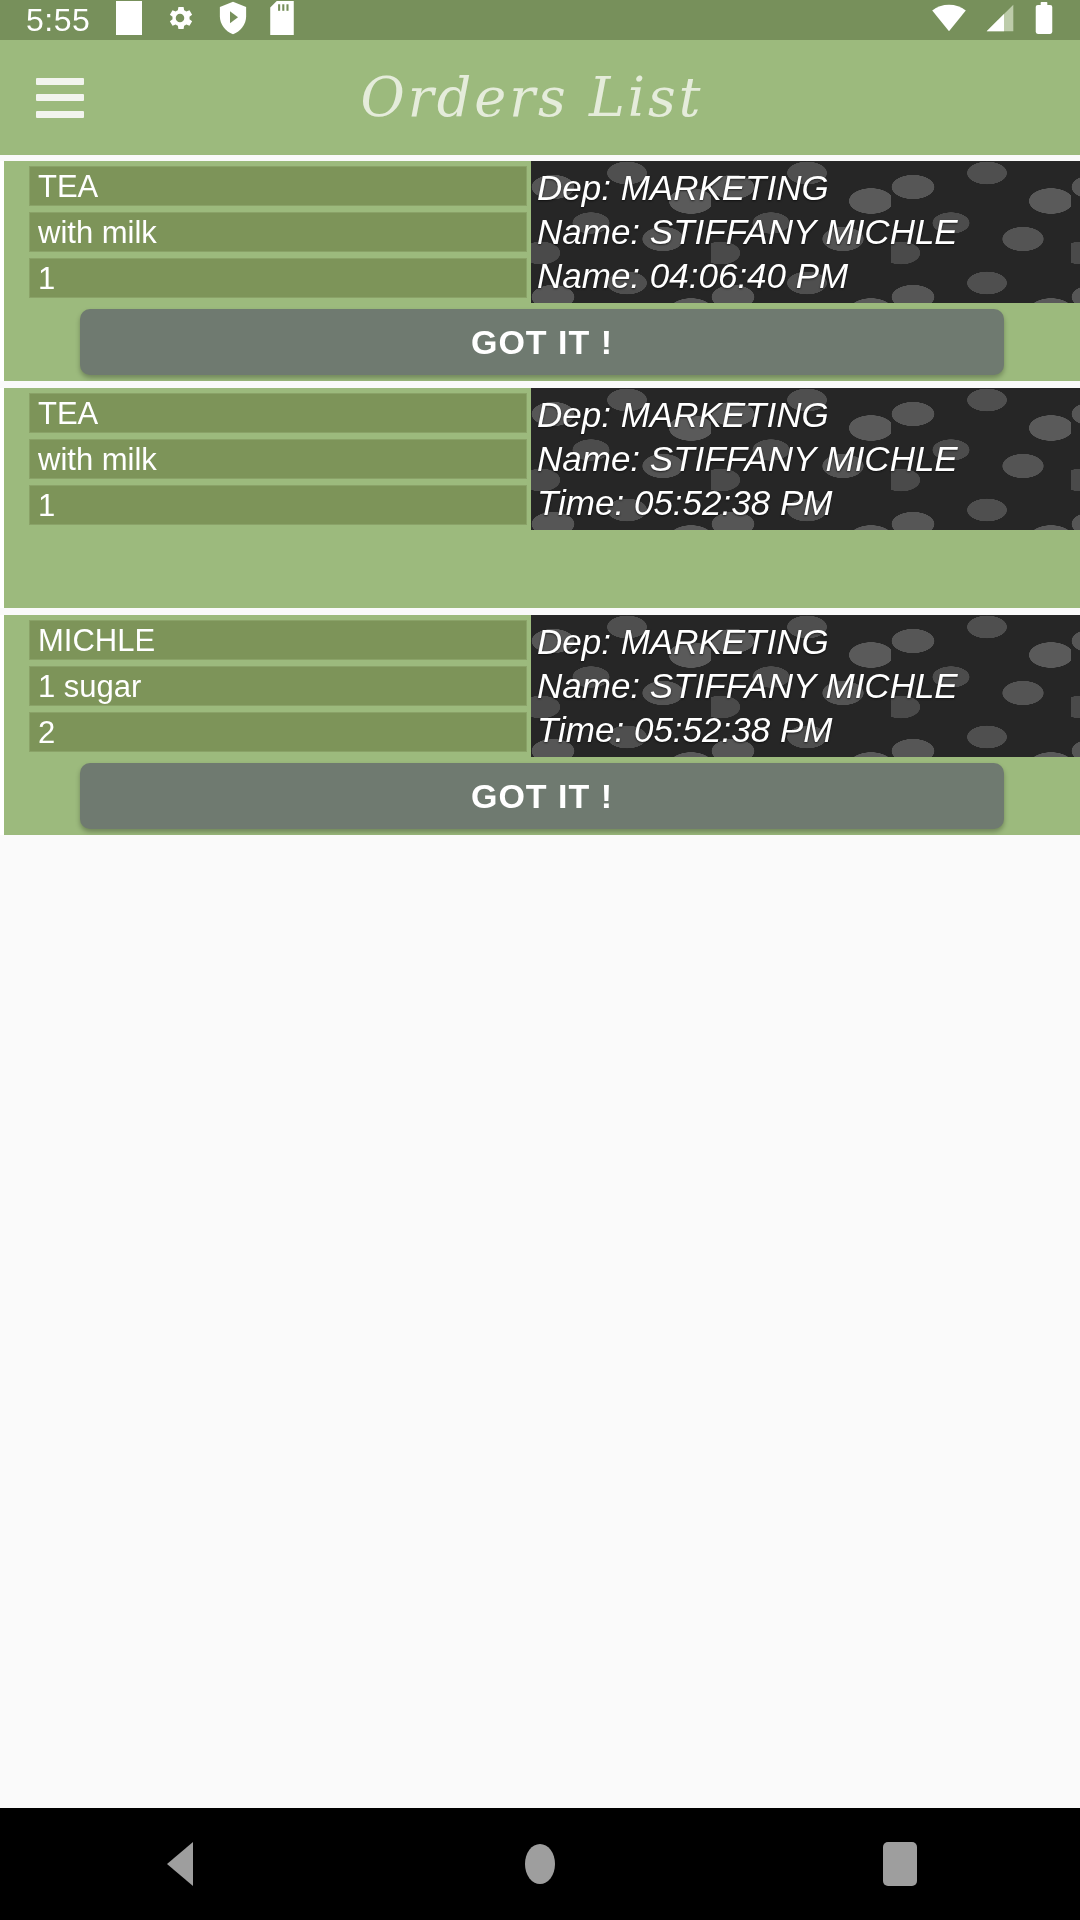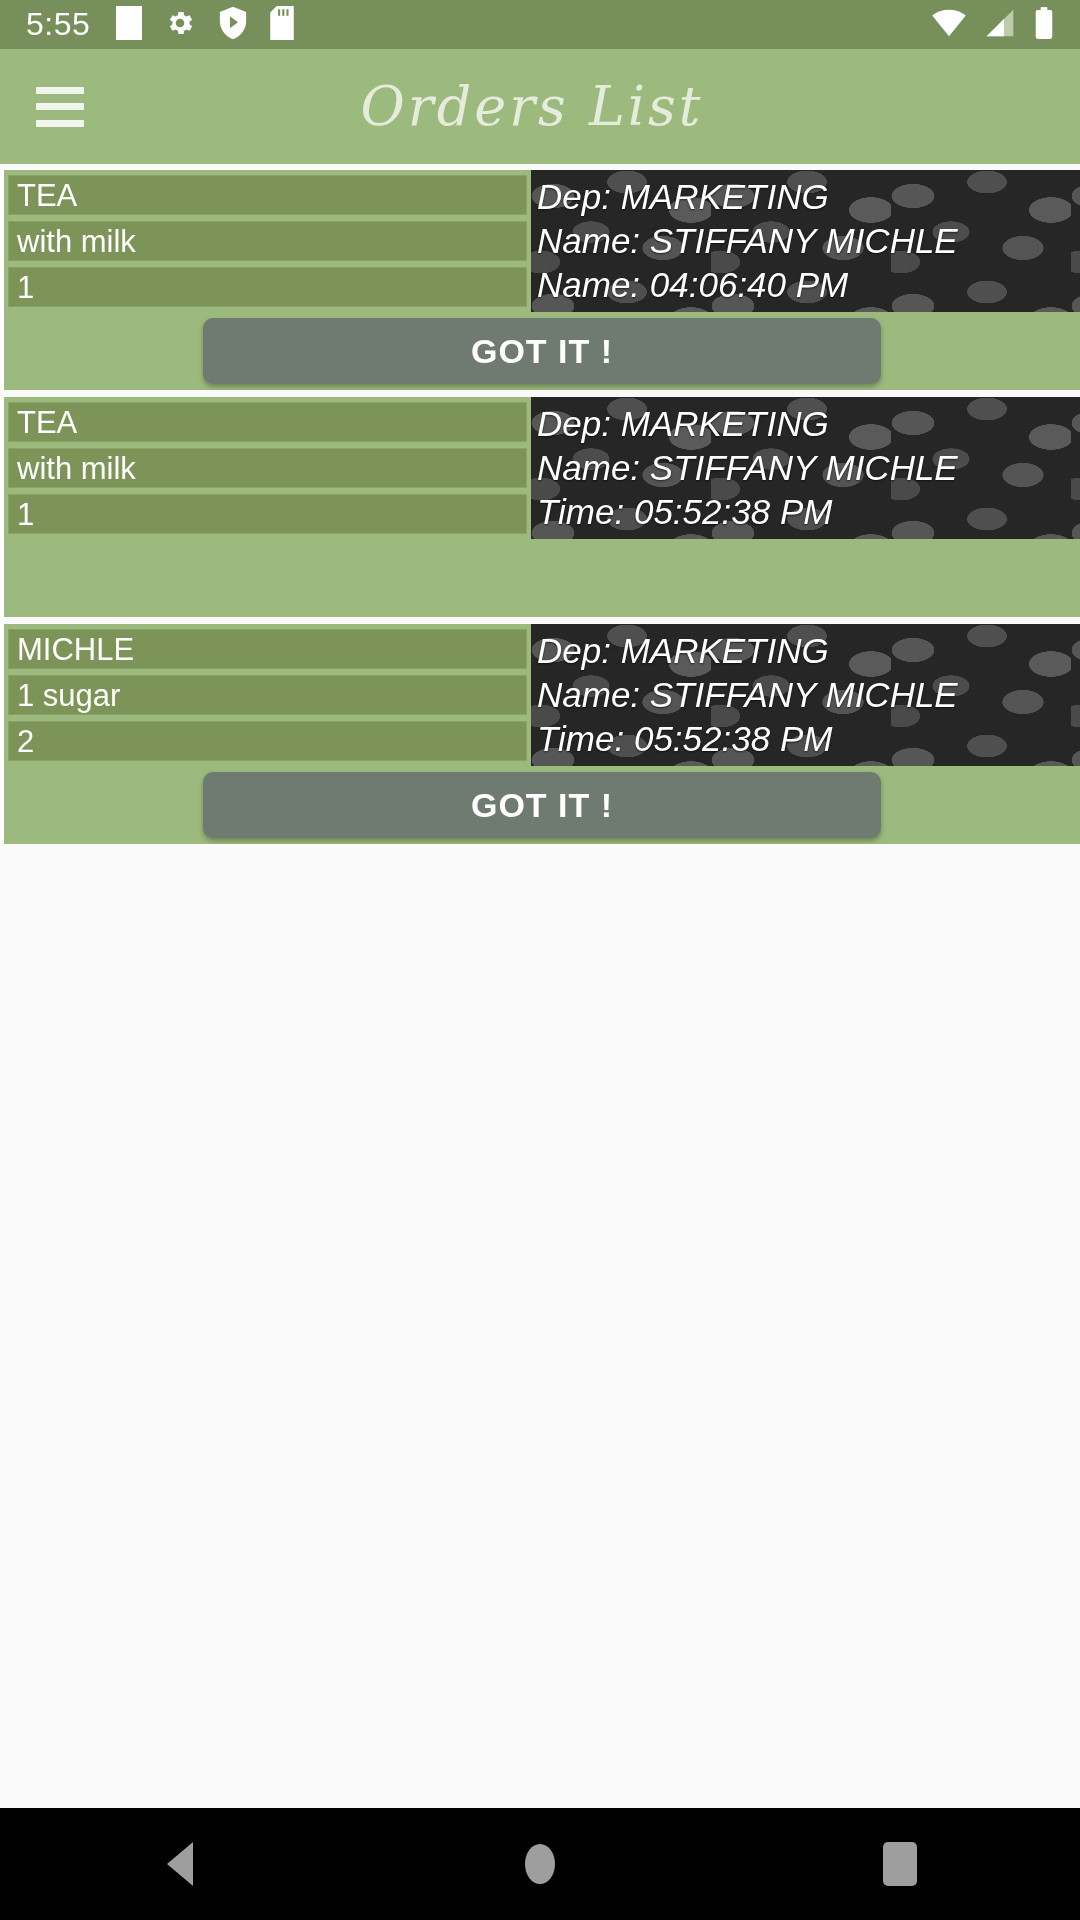--- a/index.html
+++ b/index.html
@@ -7,21 +7,21 @@
     width:1080px; height:1920px;
     background:#fafafa;
     font-family:"Liberation Sans", sans-serif;
     overflow:hidden;
   }
   #screen { position:relative; width:1080px; height:1920px; background:#fafafa; }
 
   
   .statusbar{
     position:relative;
-    height:49px; width:100%;
+    height:40px; width:100%;
     background:#77905b;
     display:flex; align-items:center;
     padding:0 26px;
   }
   .sb-clock{
     color:#ffffff; font-size:32px; letter-spacing:.5px;
     font-family:"Liberation Sans", sans-serif;
   }
   .sb-left-icons{ display:flex; align-items:center; gap:22px; margin-left:26px; }
   .sb-spacer{ flex:1; }
@@ -68,21 +68,21 @@
     margin-bottom:7px;
     overflow:hidden;
   }
   .card-top{
     display:flex;
     width:100%;
     align-items:stretch;
   }
   .fields{
     flex:0 0 527px;
-    padding:0 4px 0 4px;
+    padding:0 4px 0 25px;
     display:flex; flex-direction:column;
     justify-content:flex-start;
     gap:6px;
     padding-top:5px;
     padding-bottom:5px;
   }
   .field{
     background:#7d9459;
     border:1px solid #8aa268;
     height:40px;
@@ -124,21 +124,21 @@
     line-height:1.25;
     white-space:nowrap;
     text-shadow:0 1px 2px rgba(0,0,0,.6);
   }
   .card-action{
     height:78px;
     background:#9cba7d;
     display:flex; align-items:center; justify-content:center;
   }
   .gotit{
-    width:678px; height:66px;
+    width:924px; height:66px;
     background:#6f7a70;
     border:none; border-radius:10px;
     color:#ffffff;
     font-size:34px;
     font-weight:bold;
     letter-spacing:1px;
     font-family:"Liberation Sans", sans-serif;
     box-shadow:0 3px 5px rgba(0,0,0,.28);
     cursor:pointer;
   }

